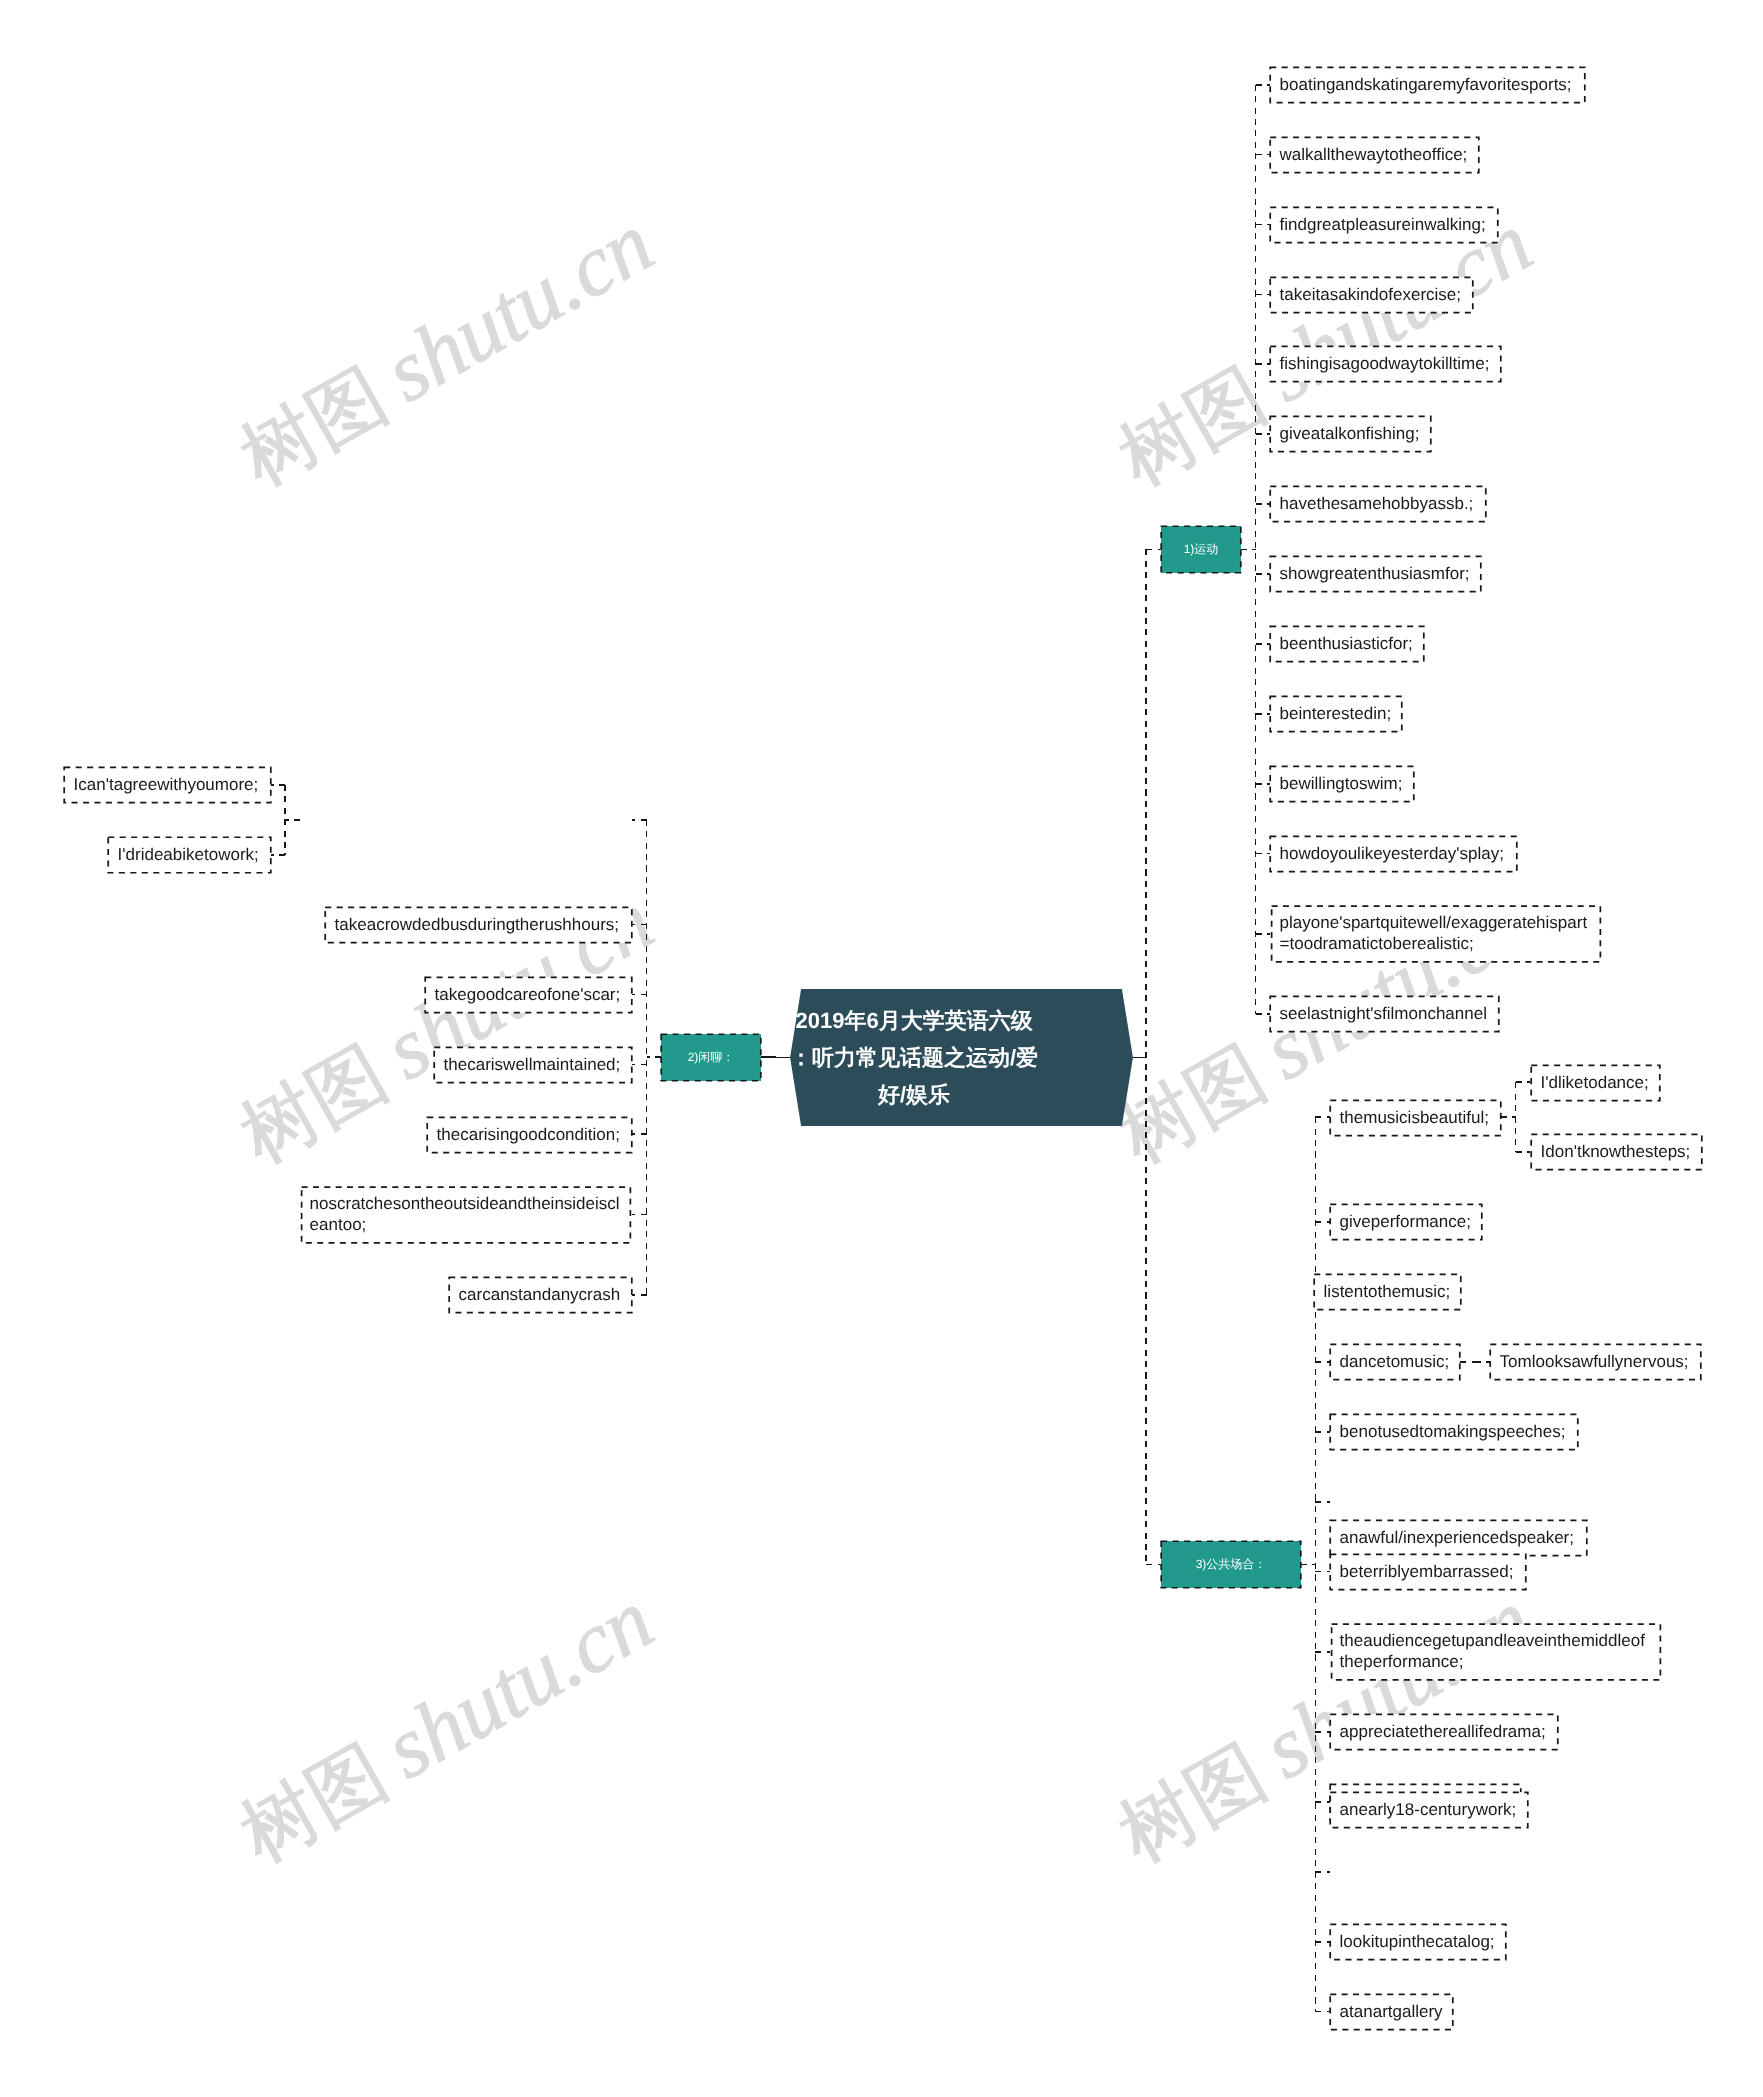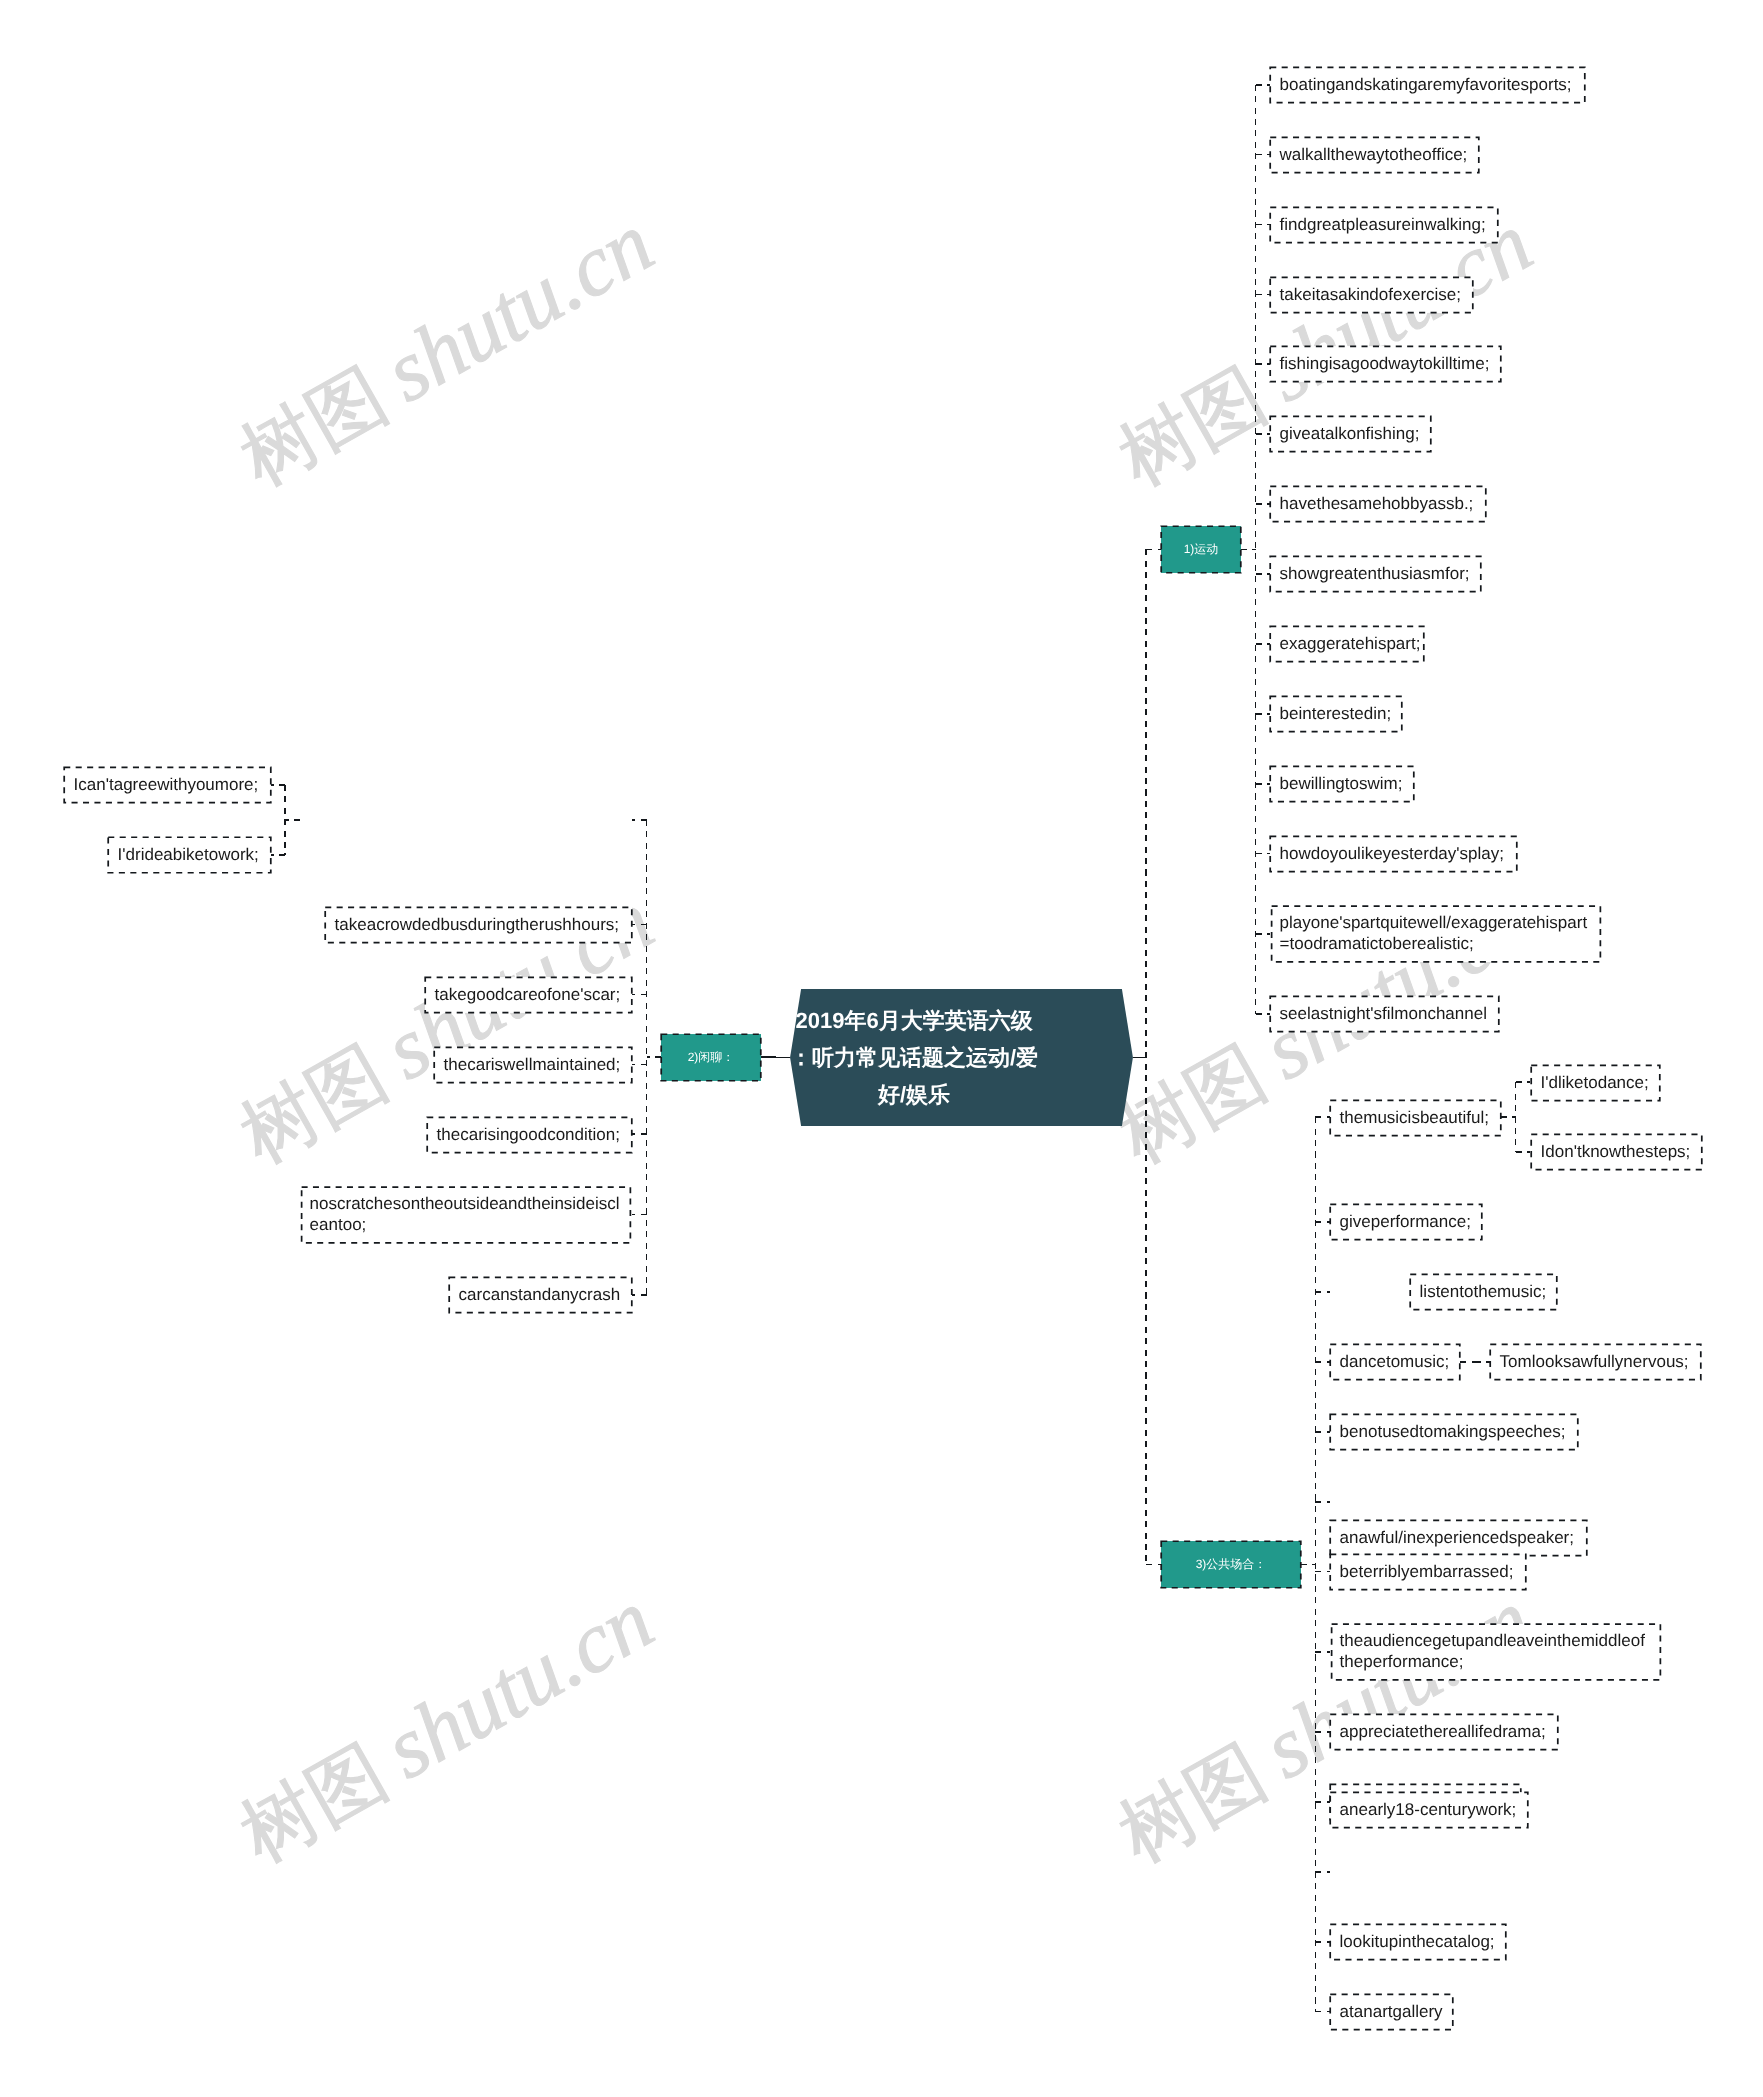--- a/index.html
+++ b/index.html
@@ -172,21 +172,21 @@
         <rect x="0" y="0" width="307" height="52" fill="#ffffff"></rect>
         <rect x="0.3" y="0.3" width="306.4" height="51.4" fill="none" stroke="#14181c" stroke-width="2.5" stroke-dasharray="8.8 7.8"></rect>
       </svg>
       <span class="lbl">showgreatenthusiasmfor;</span>
     </div>
     <div class="node leaf" style="left: 1270px; top: 626px; width: 154px; height: 36px;">
       <svg class="frame" width="154" height="36" viewBox="0 0 224 52">
         <rect x="0" y="0" width="224" height="52" fill="#ffffff"></rect>
         <rect x="0.3" y="0.3" width="223.4" height="51.4" fill="none" stroke="#14181c" stroke-width="2.5" stroke-dasharray="8.8 7.8"></rect>
       </svg>
-      <span class="lbl">exaggeratehispart;</span>
+      <span class="lbl">beenthusiasticfor;</span>
     </div>
     <div class="node leaf" style="left: 1270px; top: 696px; width: 132px; height: 36px;">
       <svg class="frame" width="132" height="36" viewBox="0 0 192 52">
         <rect x="0" y="0" width="192" height="52" fill="#ffffff"></rect>
         <rect x="0.3" y="0.3" width="191.4" height="51.4" fill="none" stroke="#14181c" stroke-width="2.5" stroke-dasharray="8.8 7.8"></rect>
       </svg>
       <span class="lbl">beinterestedin;</span>
     </div>
     <div class="node leaf" style="left: 1270px; top: 766px; width: 144px; height: 36px;">
       <svg class="frame" width="144" height="36" viewBox="0 0 209 52">
@@ -309,21 +309,21 @@
       </svg>
       <span class="lbl">Idon'tknowthesteps;</span>
     </div>
     <div class="node leaf" style="left: 1330px; top: 1204px; width: 152px; height: 36px;">
       <svg class="frame" width="152" height="36" viewBox="0 0 221 52">
         <rect x="0" y="0" width="221" height="52" fill="#ffffff"></rect>
         <rect x="0.3" y="0.3" width="220.4" height="51.4" fill="none" stroke="#14181c" stroke-width="2.5" stroke-dasharray="8.8 7.8"></rect>
       </svg>
       <span class="lbl">giveperformance;</span>
     </div>
-    <div class="node leaf" style="left: 1410px; top: 1274px; width: 147px; height: 36px; text-align: center;">
+    <div class="node leaf" style="left: 1314px; top: 1274px; width: 147px; height: 36px; text-align: center;">
       <svg class="frame" width="147" height="36" viewBox="0 0 214 52">
         <rect x="0" y="0" width="214" height="52" fill="#ffffff"></rect>
         <rect x="0.3" y="0.3" width="213.4" height="51.4" fill="none" stroke="#14181c" stroke-width="2.5" stroke-dasharray="8.8 7.8"></rect>
       </svg>
       <span class="lbl">listentothemusic;</span>
     </div>
     <div class="node leaf" style="left: 1330px; top: 1344px; width: 130px; height: 36px;">
       <svg class="frame" width="130" height="36" viewBox="0 0 189 52">
         <rect x="0" y="0" width="189" height="52" fill="#ffffff"></rect>
         <rect x="0.3" y="0.3" width="188.4" height="51.4" fill="none" stroke="#14181c" stroke-width="2.5" stroke-dasharray="8.8 7.8"></rect>

